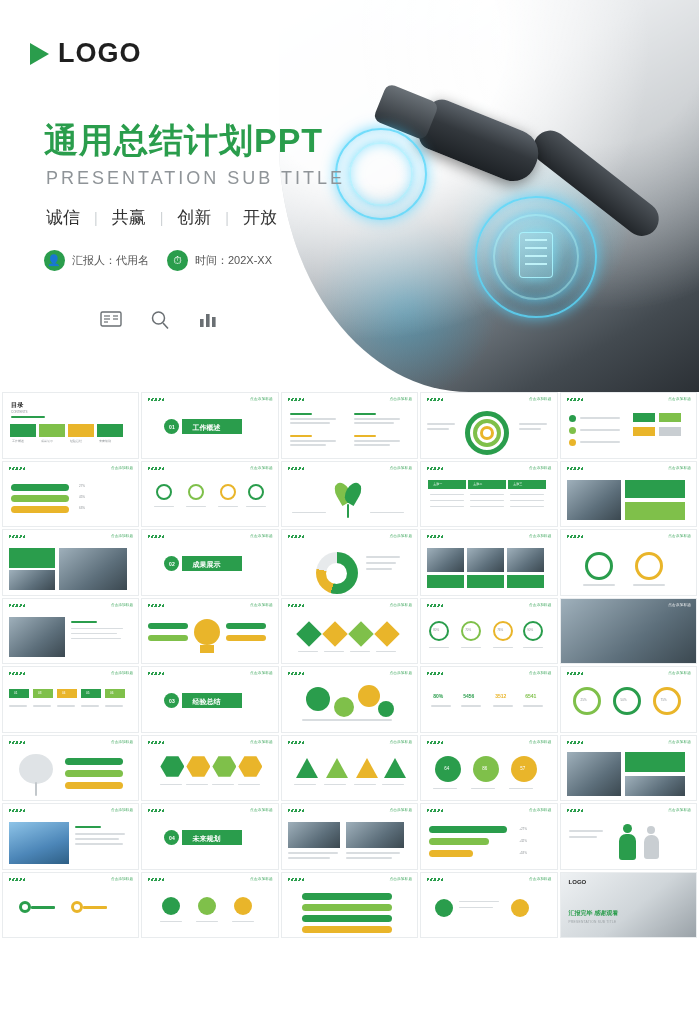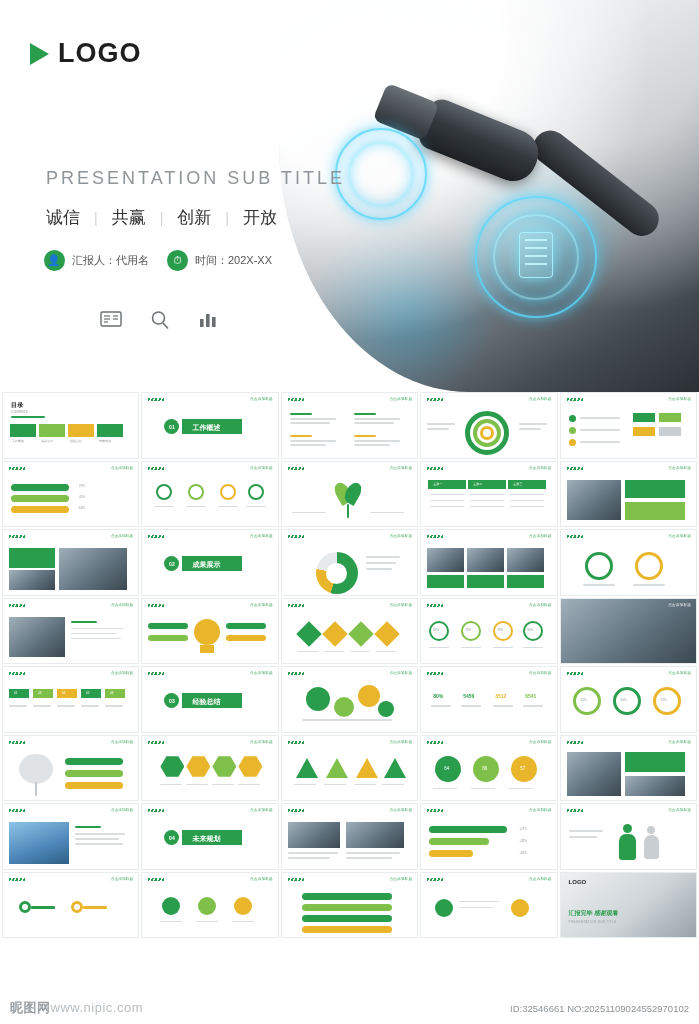--- a/index.html
+++ b/index.html
@@ -241,20 +241,21 @@
           <i></i>
           <i></i>
         </div>
     </div>
 
     <div class="logo">
       <div class="logo-mark"></div>
       <div class="logo-text">LOGO</div>
     </div>
 
+    <div class="hero-title">通用总结计划PPT</div>
     <div class="hero-sub">PRESENTATION SUB TITLE</div>
 
     <div class="hero-slogan">
       <span>诚信</span>
       <span class="sep">|</span>
       <span>共赢</span>
       <span class="sep">|</span>
       <span>创新</span>
       <span class="sep">|</span>
       <span>开放</span>
@@ -740,20 +741,14 @@
 
     <div class="slide">
       <div class="ph" style="left:0;top:0;width:100%;height:100%;background:linear-gradient(140deg,#eef1f3,#cfd5d9 55%,#9aa2a8);"></div>
       <div class="last-slide-title" style="left:8px;top:6px;color:#1f1f1f;">LOGO</div>
       <div class="last-slide-title" style="left:8px;top:36px;">汇报完毕 感谢观看</div>
       <div class="last-slide-sub" style="left:8px;top:47px;">PRESENTATION SUB TITLE</div>
     </div>
 
   </div>
 
-  <div class="footer">
-    <div class="watermark">
-      <b>昵图网</b><span>www.nipic.com</span>
-    </div>
-    <div class="idtext">ID:32546661 NO:20251109024552970102</div>
-  </div>
 
 </div>
 
 </body></html>

